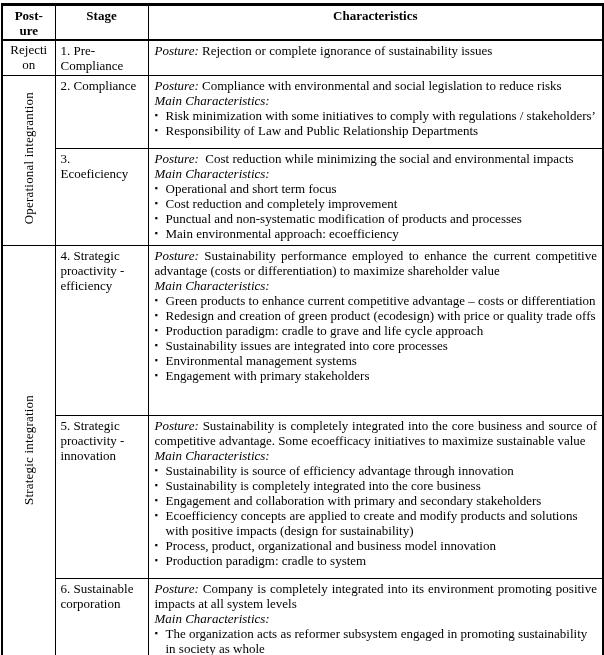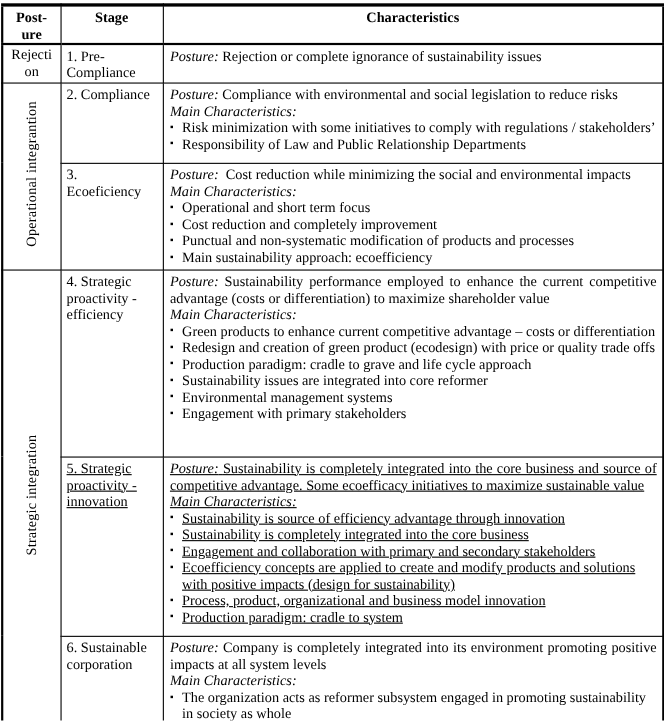--- a/index.html
+++ b/index.html
@@ -84,44 +84,44 @@
 
       <tr style="height:97px;">
         <td class="stage-cell pre">3.
 Ecoeficiency</td>
         <td class="chars-cell">
           <p class="line"><span class="it">Posture:</span>&nbsp; <span>Cost reduction while minimizing the social and environmental impacts</span></p>
           <p class="line it">Main Characteristics:</p>
           <div class="bullet"><span class="b-icon">▪</span><span>Operational and short term focus</span></div>
           <div class="bullet"><span class="b-icon">▪</span><span>Cost reduction and completely improvement</span></div>
           <div class="bullet"><span class="b-icon">▪</span><span>Punctual and non-systematic modification of products and processes</span></div>
-          <div class="bullet"><span class="b-icon">▪</span><span>Main sustainability approach: ecoefficiency</span></div>
+          <div class="bullet"><span class="b-icon">▪</span><span>Main environmental approach: ecoefficiency</span></div>
         </td>
       </tr>
 
       <tr style="height:170px;margin-top:36px;">
         <td class="rot-cell" rowspan="3">
           <span class="rot">Strategic integration</span>
         </td>
         <td class="stage-cell pre">4. Strategic
 proactivity -
 efficiency</td>
         <td class="chars-cell">
           <p class="line just"><span class="it">Posture:</span> <span>Sustainability performance employed to enhance the current competitive advantage (costs or differentiation) to maximize shareholder value</span></p>
           <p class="line it">Main Characteristics:</p>
           <div class="bullet"><span class="b-icon">▪</span><span>Green products to enhance current competitive advantage – costs or differentiation</span></div>
           <div class="bullet"><span class="b-icon">▪</span><span>Redesign and creation of green product (ecodesign) with price or quality trade offs</span></div>
           <div class="bullet"><span class="b-icon">▪</span><span>Production paradigm: cradle to grave and life cycle approach</span></div>
-          <div class="bullet"><span class="b-icon">▪</span><span>Sustainability issues are integrated into core reformer</span></div>
+          <div class="bullet"><span class="b-icon">▪</span><span>Sustainability issues are integrated into core processes</span></div>
           <div class="bullet"><span class="b-icon">▪</span><span>Environmental management systems</span></div>
           <div class="bullet"><span class="b-icon">▪</span><span>Engagement with primary stakeholders</span></div>
         </td>
       </tr>
 
-      <tr style="height:163px;text-decoration:underline;">
+      <tr style="height:163px;">
         <td class="stage-cell pre">5. Strategic
 proactivity -
 innovation</td>
         <td class="chars-cell">
           <p class="line just"><span class="it">Posture:</span> <span>Sustainability is completely integrated into the core business and source of competitive advantage. Some ecoefficacy initiatives to maximize sustainable value</span></p>
           <p class="line it">Main Characteristics:</p>
           <div class="bullet"><span class="b-icon">▪</span><span>Sustainability is source of efficiency advantage through innovation</span></div>
           <div class="bullet"><span class="b-icon">▪</span><span>Sustainability is completely integrated into the core business</span></div>
           <div class="bullet"><span class="b-icon">▪</span><span>Engagement and collaboration with primary and secondary stakeholders</span></div>
           <div class="bullet"><span class="b-icon">▪</span><span>Ecoefficiency concepts are applied to create and modify products and solutions with positive impacts (design for sustainability)</span></div>

